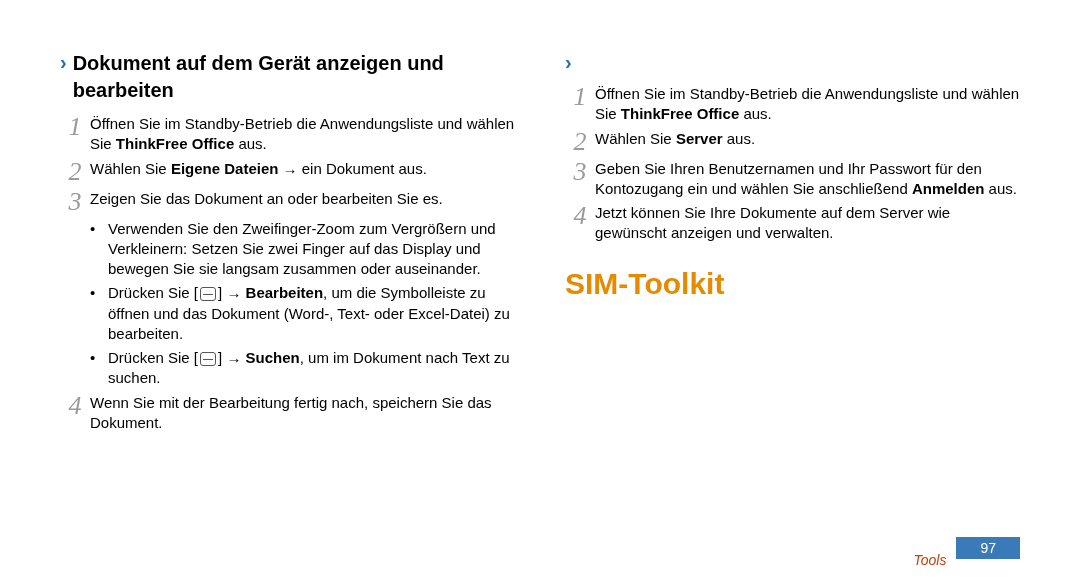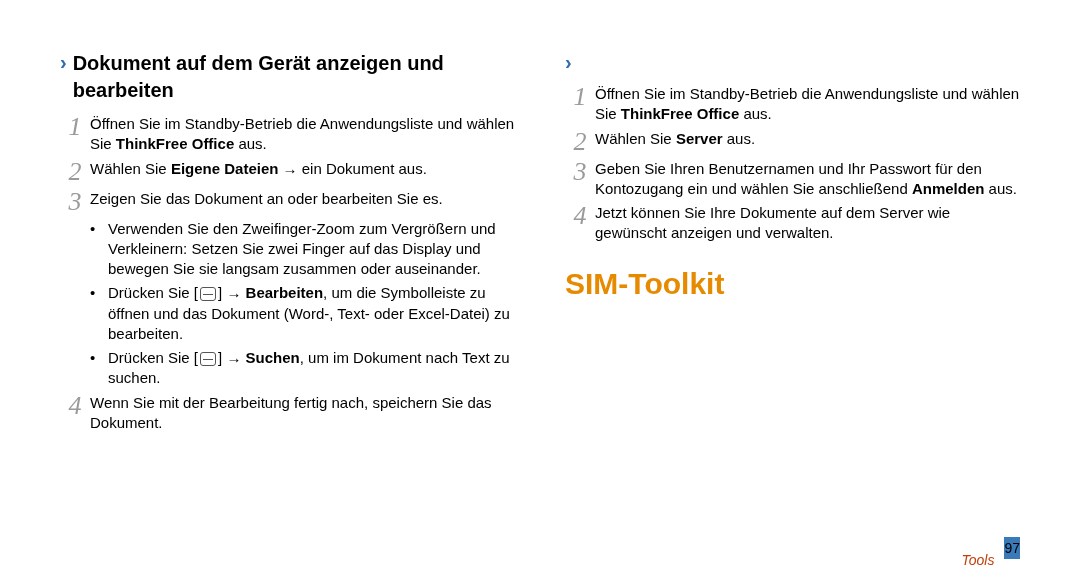--- a/index.html
+++ b/index.html
@@ -101,22 +101,22 @@
     align-items: center;
     gap: 10px;
   }
   .footer .label {
     font-style: italic;
     color: #c2410c;
     margin-top: 24px;
   }
   .footer .num {
     background: #3a7ab8;
-    color: #000000;
-    padding: 3px 0;
+    color: #ffffff;
+    padding: 3px 24px;
     font-size: 14px;
   }
   b { font-weight: bold; }
 </style>
 </head>
 <body>
 
 <div class="page">
   <div class="col">
     <div class="sect-head">

